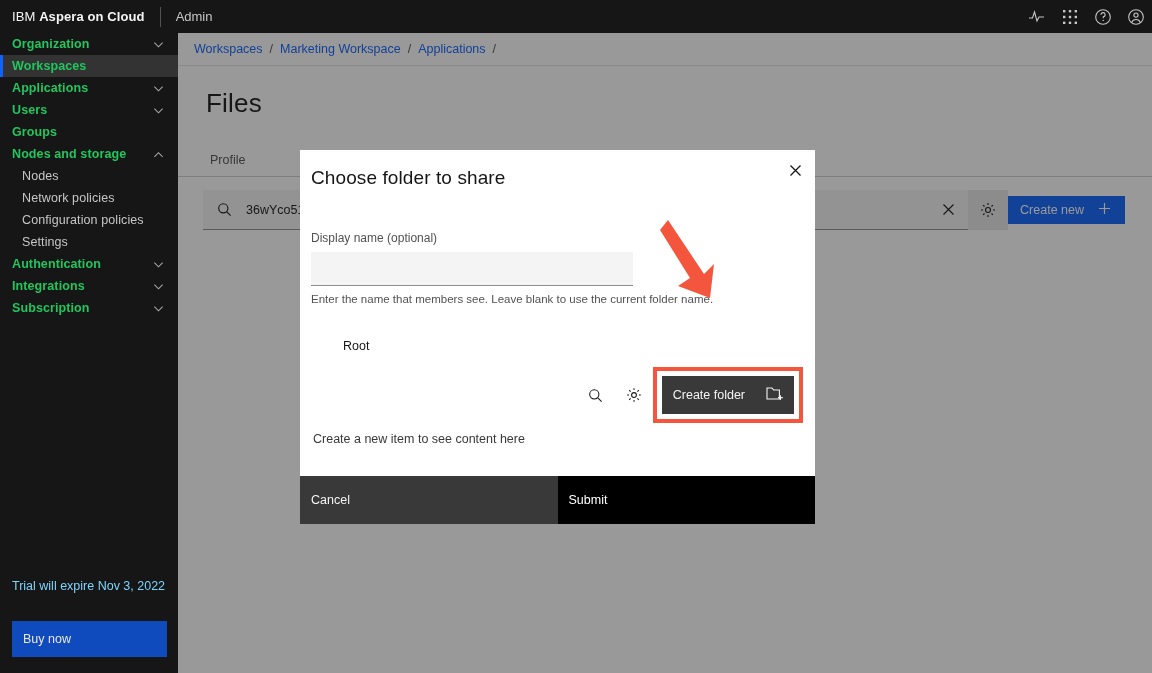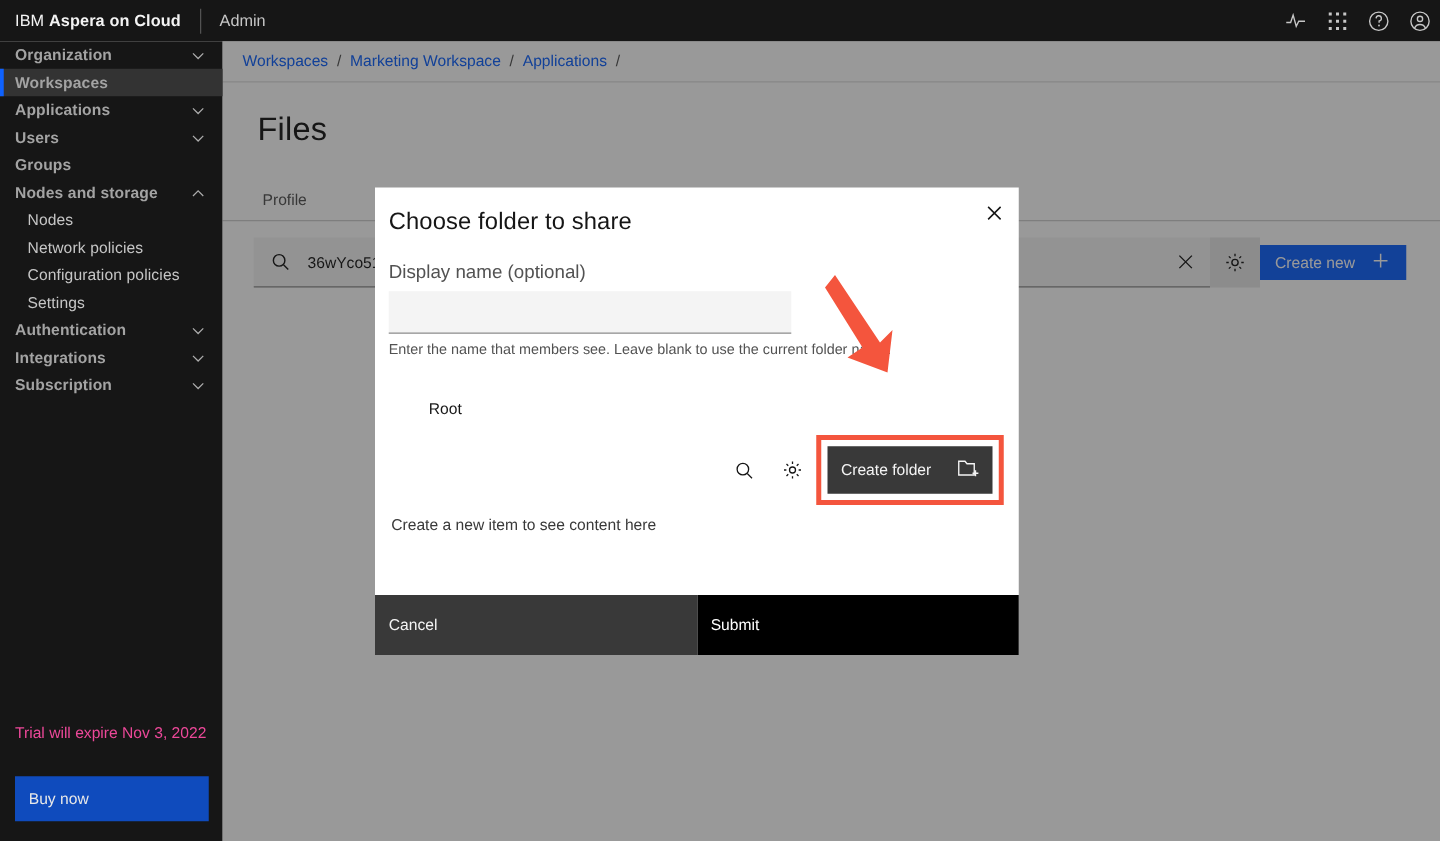--- a/index.html
+++ b/index.html
@@ -34,35 +34,35 @@
   .sidebar {
     position: absolute; top: 33px; left: 0; width: 178px; height: 640px;
     background: #161616; z-index: 30; display: flex; flex-direction: column;
   }
   .nav { padding-top: 0; flex: 1; }
   .nav-item {
     position: relative; height: 22px; display: flex; align-items: center;
     padding: 0 14px 0 12px; cursor: pointer;
   }
   .nav-item.lvl1 { height: 22px; }
-  .nav-label { font-size: 12.5px; color: #a3a3a3; font-weight: 600; letter-spacing: .1px; }
+  .nav-label { font-size: 12.5px; color: #22c55e; font-weight: 600; letter-spacing: .1px; }
   .nav-item.sub { padding-left: 22px; }
   .nav-item.sub .nav-label { color: #c6c6c6; font-weight: 400; }
   .nav-item.selected { background: #333333; }
   .nav-item.selected::before {
     content: ""; position: absolute; left: 0; top: 0; width: 3px; height: 100%;
     background: #0f62fe;
   }
   .chev { margin-left: auto; width: 11px; height: 11px; opacity: .85; }
   .chev svg { display: block; }
 
   .trial {
     padding: 0 12px 16px 12px;
   }
-  .trial-text { color: #ec4899; font-size: 12.5px; margin-bottom: 20px; }
+  .trial-text { color: #7dd3fc; font-size: 12.5px; margin-bottom: 20px; }
   .buy-btn {
     background: #0f4bbd; color: #e8e8e8; font-size: 12.5px;
     height: 36px; display: flex; align-items: center; padding-left: 11px;
     cursor: pointer; width: 155px; margin-top: 28px;
   }
 
   
   .content {
     position: absolute; top: 33px; left: 178px; width: 974px; height: 640px;
     background: #ffffff;
@@ -124,21 +124,21 @@
   .modal-body { position: relative; flex: 1; overflow: hidden; }
   .modal-title {
     font-size: 19px; font-weight: 400; color: #161616;
     padding: 17px 0 0 11px; letter-spacing: .1px;
   }
   .modal-close {
     position: absolute; right: 0; top: 0; width: 40px; height: 40px;
     display: flex; align-items: center; justify-content: center; cursor: pointer;
   }
   .field { padding: 20px 11px 0 11px; }
-  .field-label { font-size: 15px; color: #525252; margin-bottom: 7px; }
+  .field-label { font-size: 12px; color: #525252; margin-bottom: 7px; margin-top: 22px; }
   .field-input {
     width: 322px; height: 34px; background: #f4f4f4;
     border: none; border-bottom: 1px solid #8d8d8d; outline: none;
     font-family: "Liberation Sans", sans-serif; font-size: 12.5px;
     color: #161616; padding: 0 12px;
   }
   .field-help { font-size: 11.5px; color: #525252; margin-top: 7px; }
 
   .root-label {
     font-size: 12.5px; color: #161616; padding: 34px 0 0 11px; margin-left: 32px;

